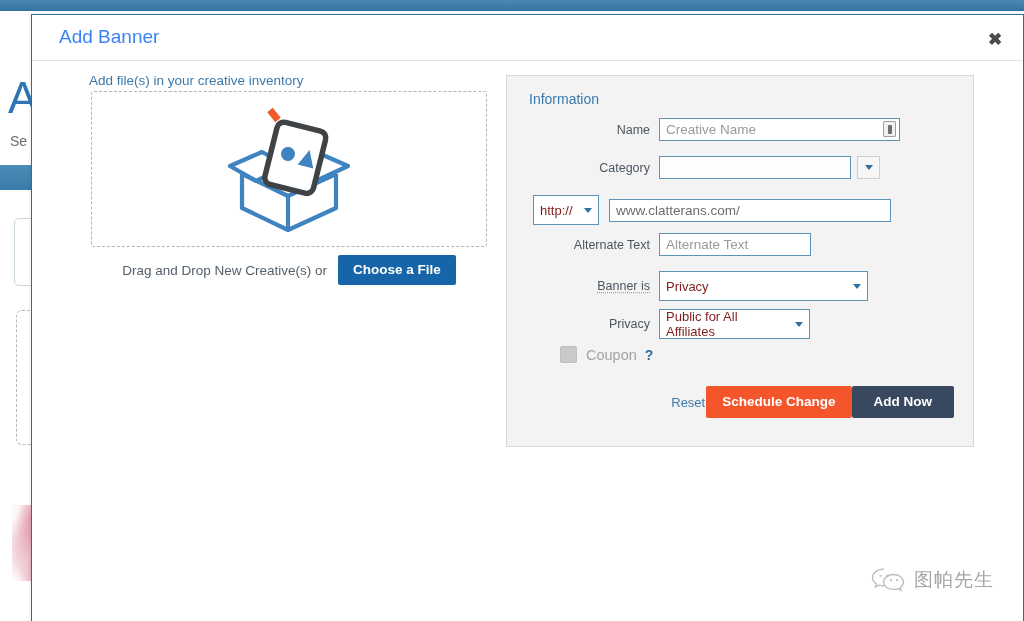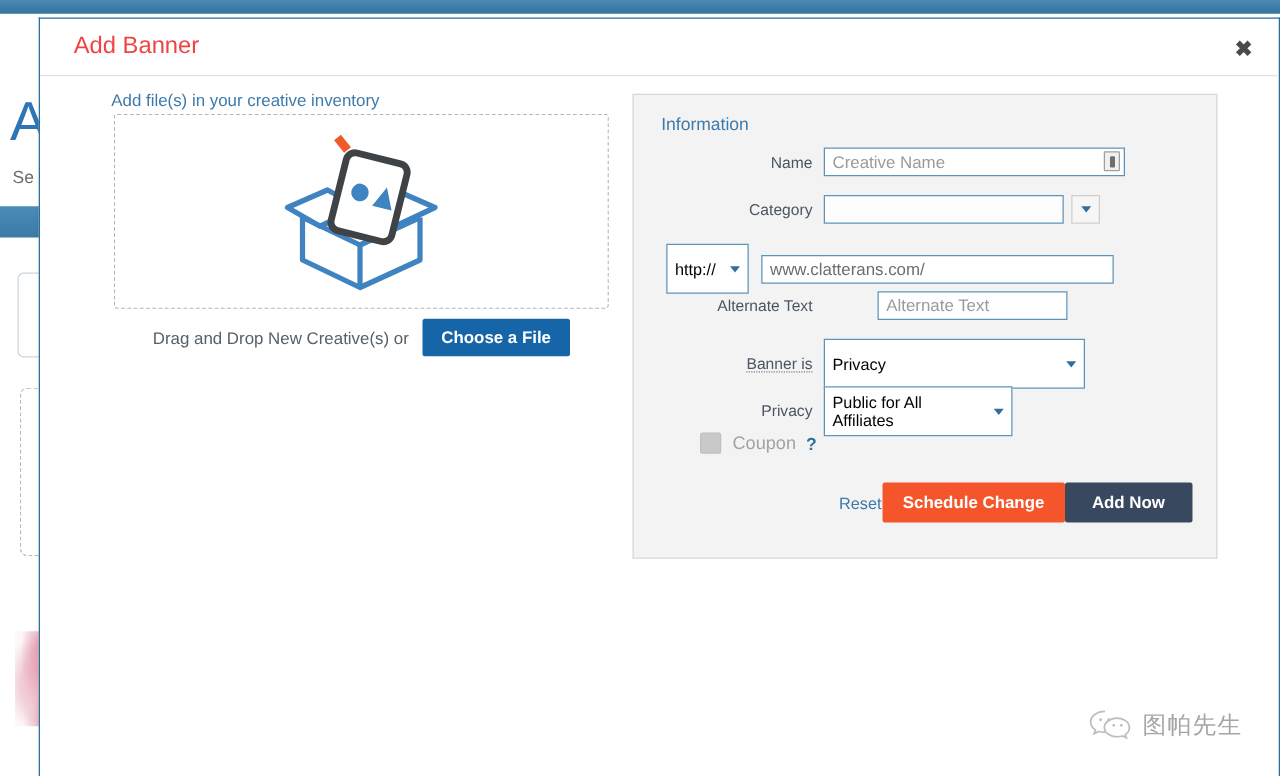--- a/index.html
+++ b/index.html
@@ -57,21 +57,21 @@
     border-top: 1px solid #2e6c99;
     border-right: 1px solid #2e6c99;
     box-shadow: 0 1px 4px rgba(0,0,0,.12);
   }
   #modal-header {
     position: relative; height: 46px;
     border-bottom: 1px solid #e2e2e2;
   }
   #modal-title {
     position: absolute; left: 27px; top: 11px;
-    font-size: 19px; color: #ef4444; font-weight: 400;
+    font-size: 19px; color: #3b82f6; font-weight: 400;
   }
   #close-btn {
     position: absolute; right: 15px; top: 13px;
     width: 26px; height: 24px;
     font-size: 17px; font-weight: bold; color: #4a4a4a;
     line-height: 22px; text-align: center;
     cursor: pointer; background: none; border: 0; padding: 0;
     font-family: "Liberation Sans", sans-serif;
   }
 
@@ -122,22 +122,22 @@
   .flabel.dotted { text-decoration: underline dotted #9aa5ae; text-underline-offset: 2px; }
 
   .ctl-text {
     height: 23px; border: 1px solid #5e93b8; background: #fff;
     font-size: 13.5px; color: #9a9a9a; padding: 0 6px;
     font-family: "Liberation Sans", sans-serif;
     outline: none;
   }
   .ctl-text::placeholder { color: #9a9a9a; opacity: 1; }
   .ctl-blue {
-    height: 40px; border: 1px solid #5e93b8; background: #fff;
-    font-size: 13px; color: #000000; padding: 0 6px;
+    height: 30px; border: 1px solid #5e93b8; background: #fff;
+    font-size: 13px; color: #7f1d1d; padding: 0 6px;
     display: flex; align-items: center;
     font-family: "Liberation Sans", sans-serif;
     cursor: pointer; position: relative;
   }
   .caret {
     width: 0; height: 0; margin-left: auto;
     border-left: 4px solid transparent; border-right: 4px solid transparent;
     border-top: 5px solid #2f6fa0;
   }
 
@@ -170,21 +170,21 @@
   #category-drop-btn .caret { margin: 0; border-top-color: #2f6fa0; }
 
   
   #row-url { top: 119px; }
   #url-scheme {
     margin-left: 26px; width: 66px; justify-content: flex-start; gap: 10px;
   }
   #url-input { margin-left: 10px; width: 282px; color: #6d6d6d; }
 
   
-  #row-alt { top: 157px; gap: 43px; }
+  #row-alt { top: 157px; }
   #alt-input { width: 152px; }
 
   
   #row-status { top: 195px; }
   #status-select { width: 209px; }
 
   
   #row-privacy { top: 233px; }
   #privacy-select { width: 151px; }
   #privacy-select .caret { margin-left: 8px; }

